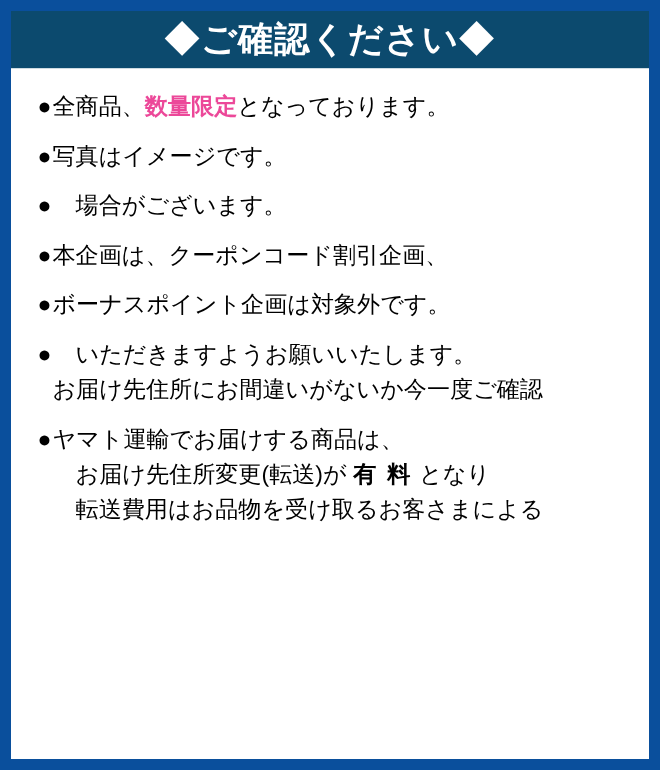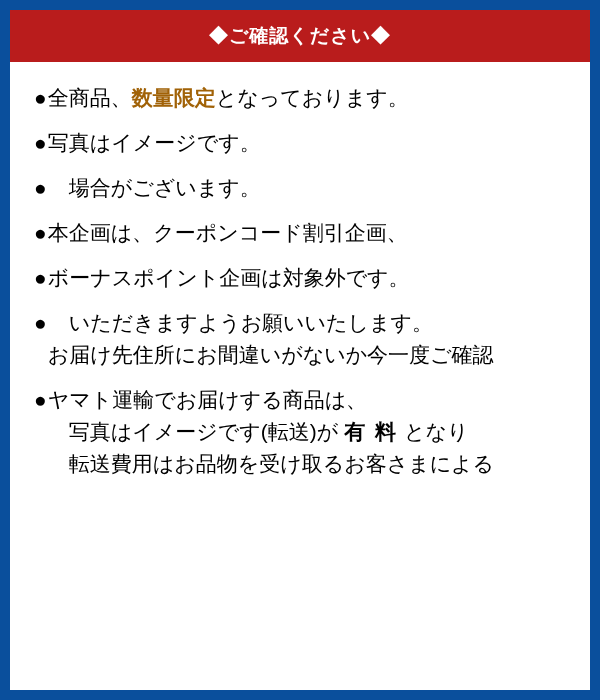--- a/index.html
+++ b/index.html
@@ -20,23 +20,23 @@
     background: #ffffff;
     border: 10px solid #0a4f9c;
     padding: 0;
     overflow: hidden;
   }
   .notice-header {
     height: 52px;
     display: flex;
     align-items: center;
     justify-content: center;
-    background: #b91c1c;
+    background: #0c4a6e;
     color: #ffffff;
-    font-size: 19px;
+    font-size: 32px;
     font-weight: bold;
     letter-spacing: 1px;
     white-space: nowrap;
   }
   .notice-body {
     padding: 20px 22px 0 24px;
     color: #000000;
   }
   .notice-item {
     display: flex;
@@ -55,21 +55,21 @@
   }
   .line {
     font-size: 21px;
     line-height: 32px;
     white-space: nowrap;
   }
   .line.indent {
     padding-left: 21px;
   }
   .em-red {
-    color: #a16207;
+    color: #ec4899;
     font-weight: bold;
   }
   .em-red-big {
     color: #000000;
     font-weight: bold;
     font-size: 21px;
     letter-spacing: 2px;
     padding: 0 6px;
   }
 </style>
@@ -117,19 +117,19 @@
         <span class="bullet">●</span>
         <div class="item-lines">
           <div class="line indent"><span>いただきますようお願いいたします。</span></div>
           <div class="line"><span>お届け先住所にお間違いがないか今一度ご確認</span></div>
         </div>
       </div>
       <div class="notice-item">
         <span class="bullet">●</span>
         <div class="item-lines">
           <div class="line"><span>ヤマト運輸でお届けする商品は、</span></div>
-          <div class="line indent"><span>写真はイメージです(転送)が</span><span class="em-red-big">有 料</span><span>となり</span></div>
+          <div class="line indent"><span>お届け先住所変更(転送)が</span><span class="em-red-big">有 料</span><span>となり</span></div>
           <div class="line indent"><span>転送費用はお品物を受け取るお客さまによる</span></div>
         </div>
       </div>
     </div>
 
 </div>
 
 </body></html>

